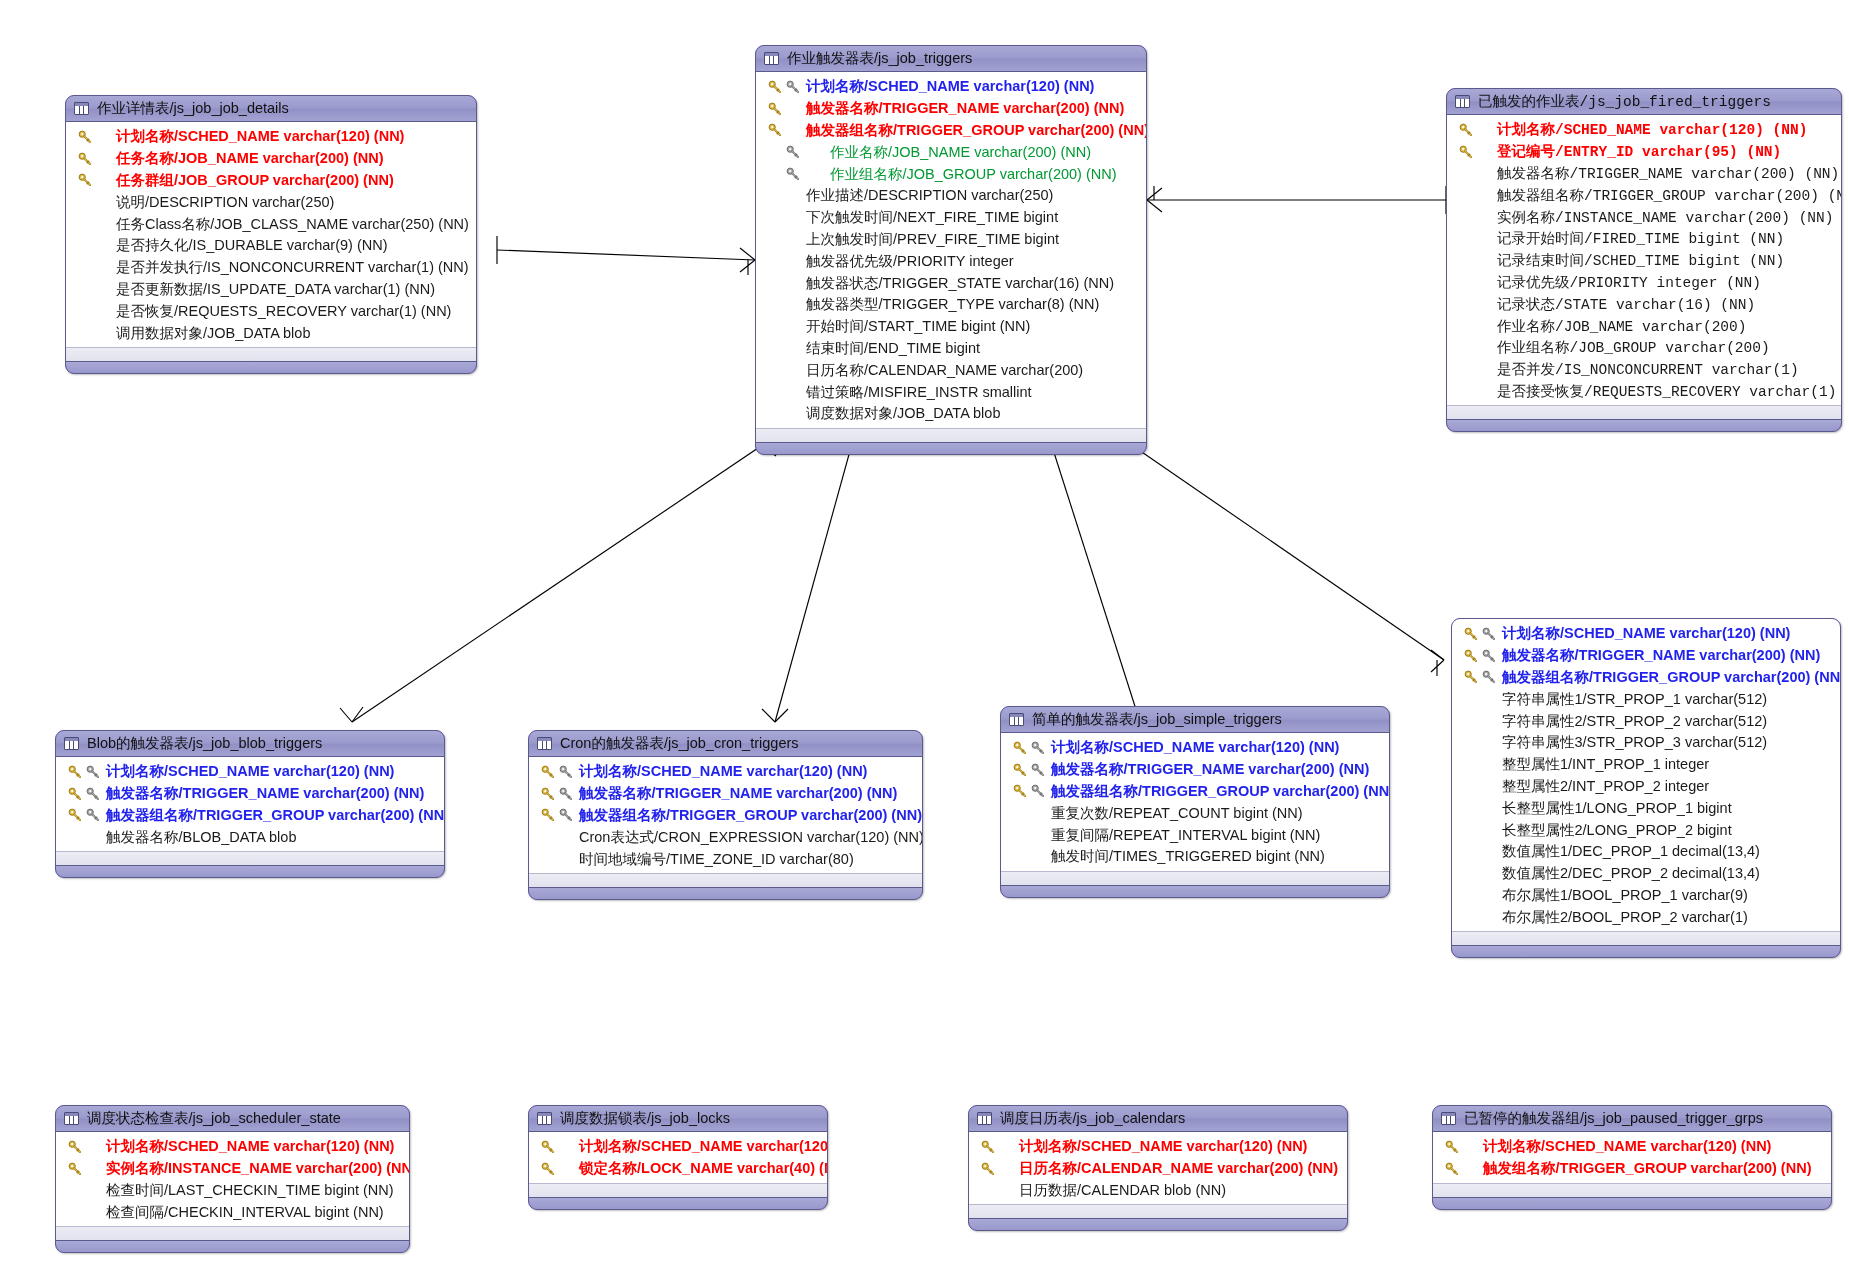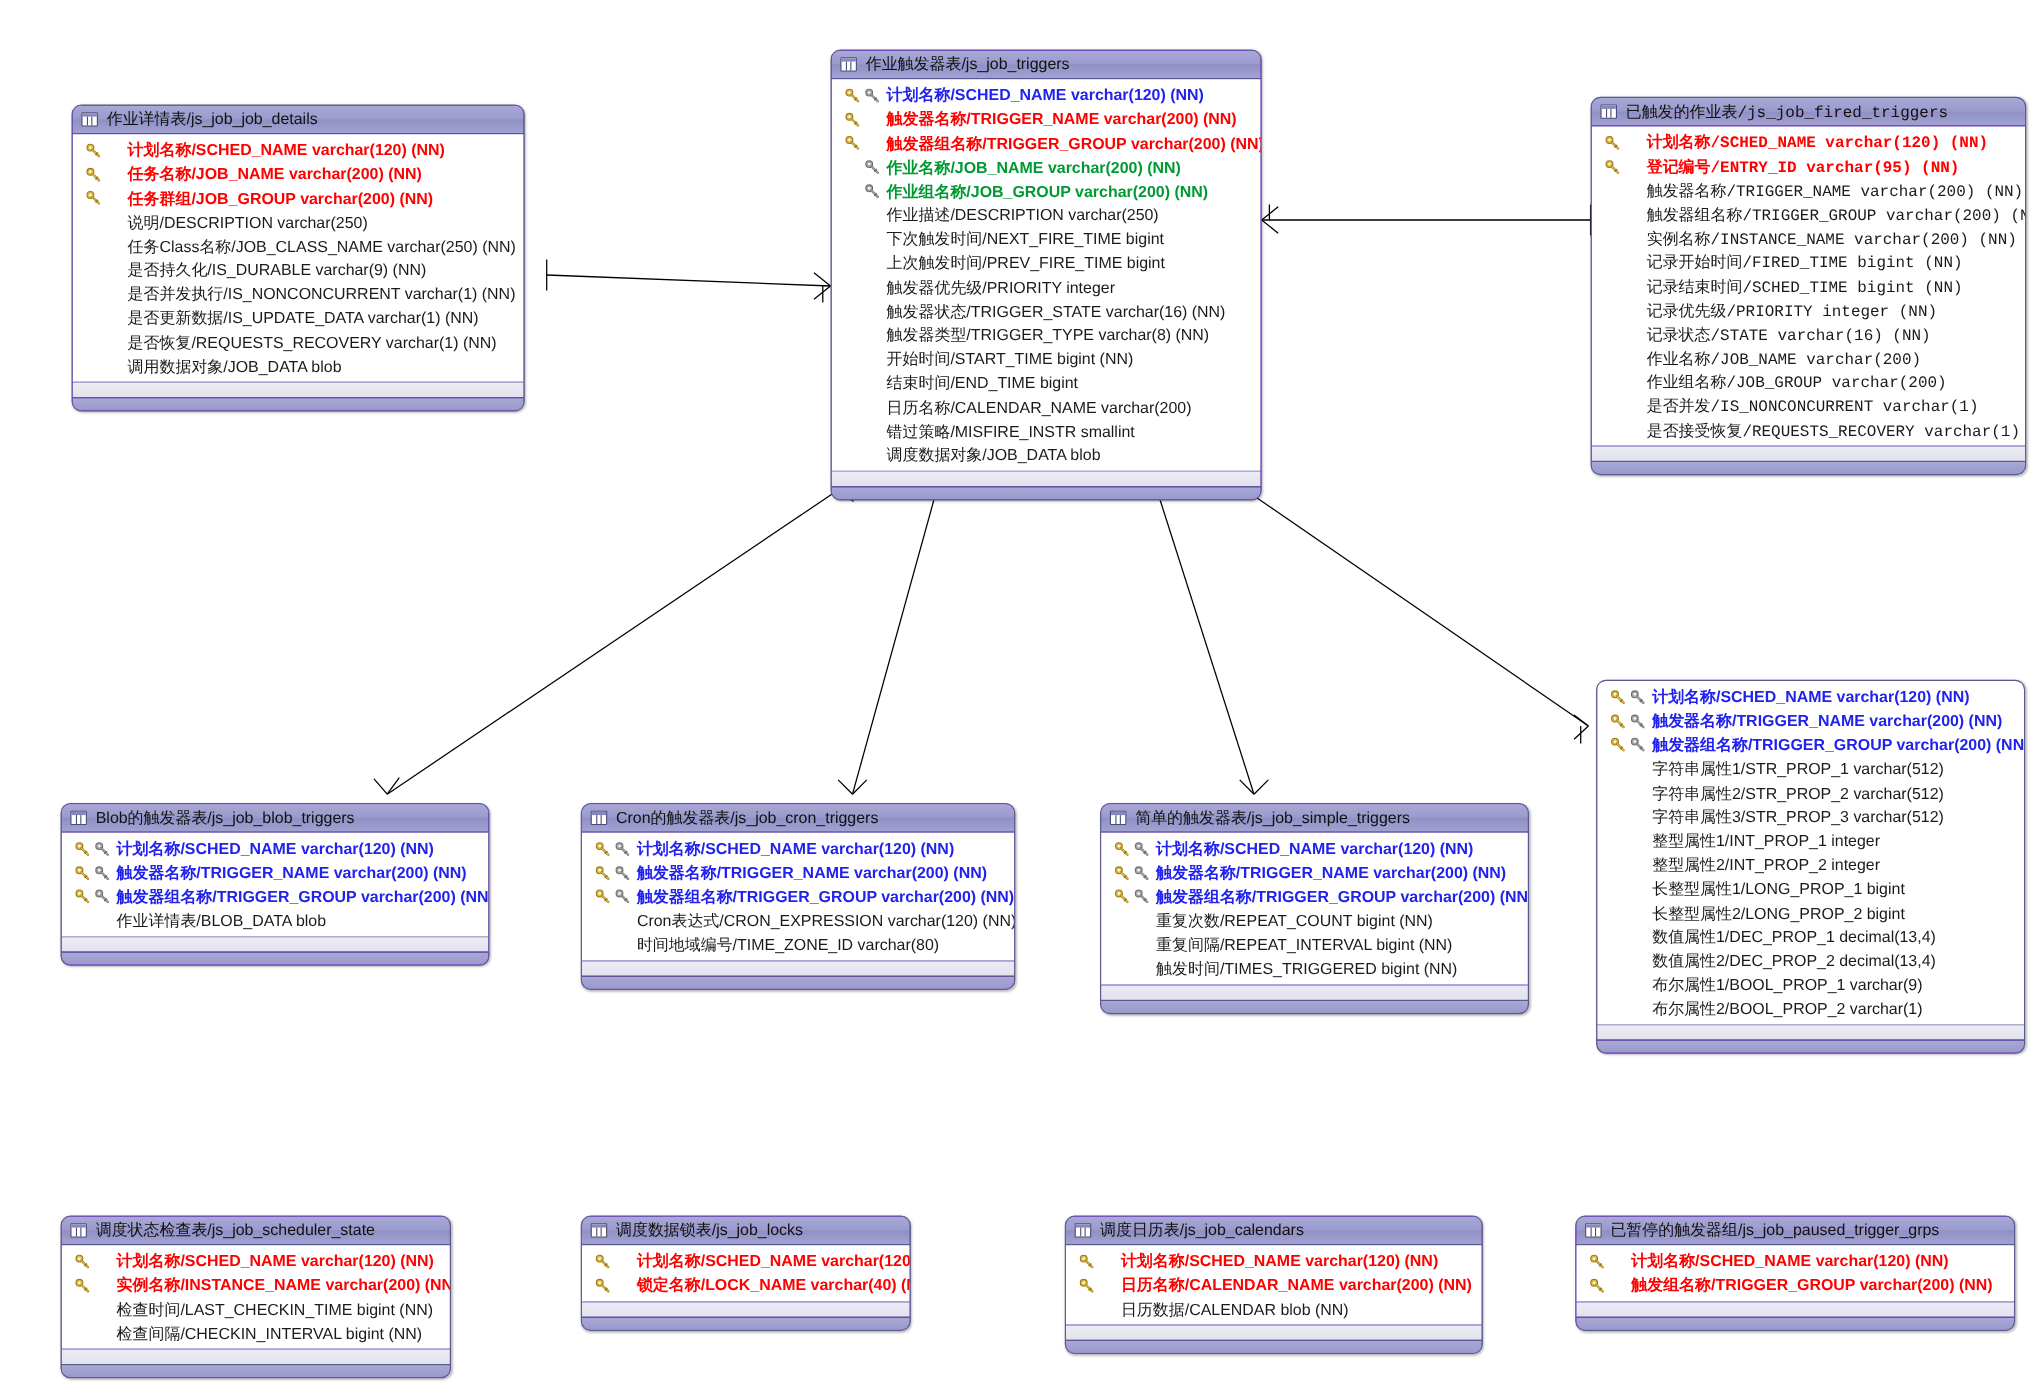--- a/index.html
+++ b/index.html
@@ -66,21 +66,21 @@
     height:21.8px;
     padding-left:10px;
     white-space:nowrap;
     font-size:14.5px;
     box-sizing:border-box;
   }
   .keyslot{width:18px;flex:0 0 18px;display:flex;align-items:center;justify-content:center;}
   .lbl{padding-left:4px;}
   .pk .lbl{color:#ff0000;font-weight:bold;}
   .fkpk .lbl{color:#2222ee;font-weight:bold;}
-  .fk .lbl{color:#009933;font-weight:bold;}
+  .fk .lbl{color:#009933;font-weight:normal;margin-left:24px;}
   .plain .lbl{color:#1a1a1a;}
 
   svg.key{display:block;}
 </style>
 </head>
 <body>
 
 <div id="canvas">
 
   <svg id="lines" viewBox="0 0 1849 1267" xmlns="http://www.w3.org/2000/svg">
@@ -616,21 +616,21 @@
                 <path d="M6.2 6.2 L12 12" stroke="#6e6e6e" stroke-width="2.1" stroke-linecap="round"></path>
                 <path d="M6.2 6.2 L12 12" stroke="#a8a8a8" stroke-width="1.1" stroke-linecap="round"></path>
                 <path d="M9.3 10.6 L10.6 9.3" stroke="#6e6e6e" stroke-width="1.6" stroke-linecap="round"></path>
               </svg>
             </span>
             <span class="lbl">触发器组名称/TRIGGER_GROUP varchar(200) (NN)</span>
           </div>
           <div class="attr plain">
             <span class="keyslot"></span>
             <span class="keyslot"></span>
-            <span class="lbl">作业详情表/BLOB_DATA blob</span>
+            <span class="lbl">触发器名称/BLOB_DATA blob</span>
           </div>
         </div>
         <div class="ent-foot"></div>
         <div class="ent-foot2"></div>
       </div>
       <div class="entity" style="left: 528px; top: 730px; width: 395px;">
         <div class="ent-head">
           <span class="tbl-icon"></span>
           <span class="ent-title">Cron的触发器表/js_job_cron_triggers</span>
         </div>
@@ -705,21 +705,21 @@
           </div>
           <div class="attr plain">
             <span class="keyslot"></span>
             <span class="keyslot"></span>
             <span class="lbl">时间地域编号/TIME_ZONE_ID varchar(80)</span>
           </div>
         </div>
         <div class="ent-foot"></div>
         <div class="ent-foot2"></div>
       </div>
-      <div class="entity" style="left: 1000px; top: 730px; width: 390px;">
+      <div class="entity" style="left: 1000px; top: 706px; width: 390px;">
         <div class="ent-head">
           <span class="tbl-icon"></span>
           <span class="ent-title">简单的触发器表/js_job_simple_triggers</span>
         </div>
         <div class="ent-body">
           <div class="attr fkpk">
             <span class="keyslot">
               <svg class="key" width="14" height="14" viewBox="0 0 14 14" aria-hidden="true">
                 <circle cx="4.2" cy="4.2" r="3.1" fill="#e0bb4a" stroke="#9c7b14" stroke-width="1"></circle>
                 <circle cx="4.2" cy="4.2" r="1.1" fill="#ffffff"></circle>

